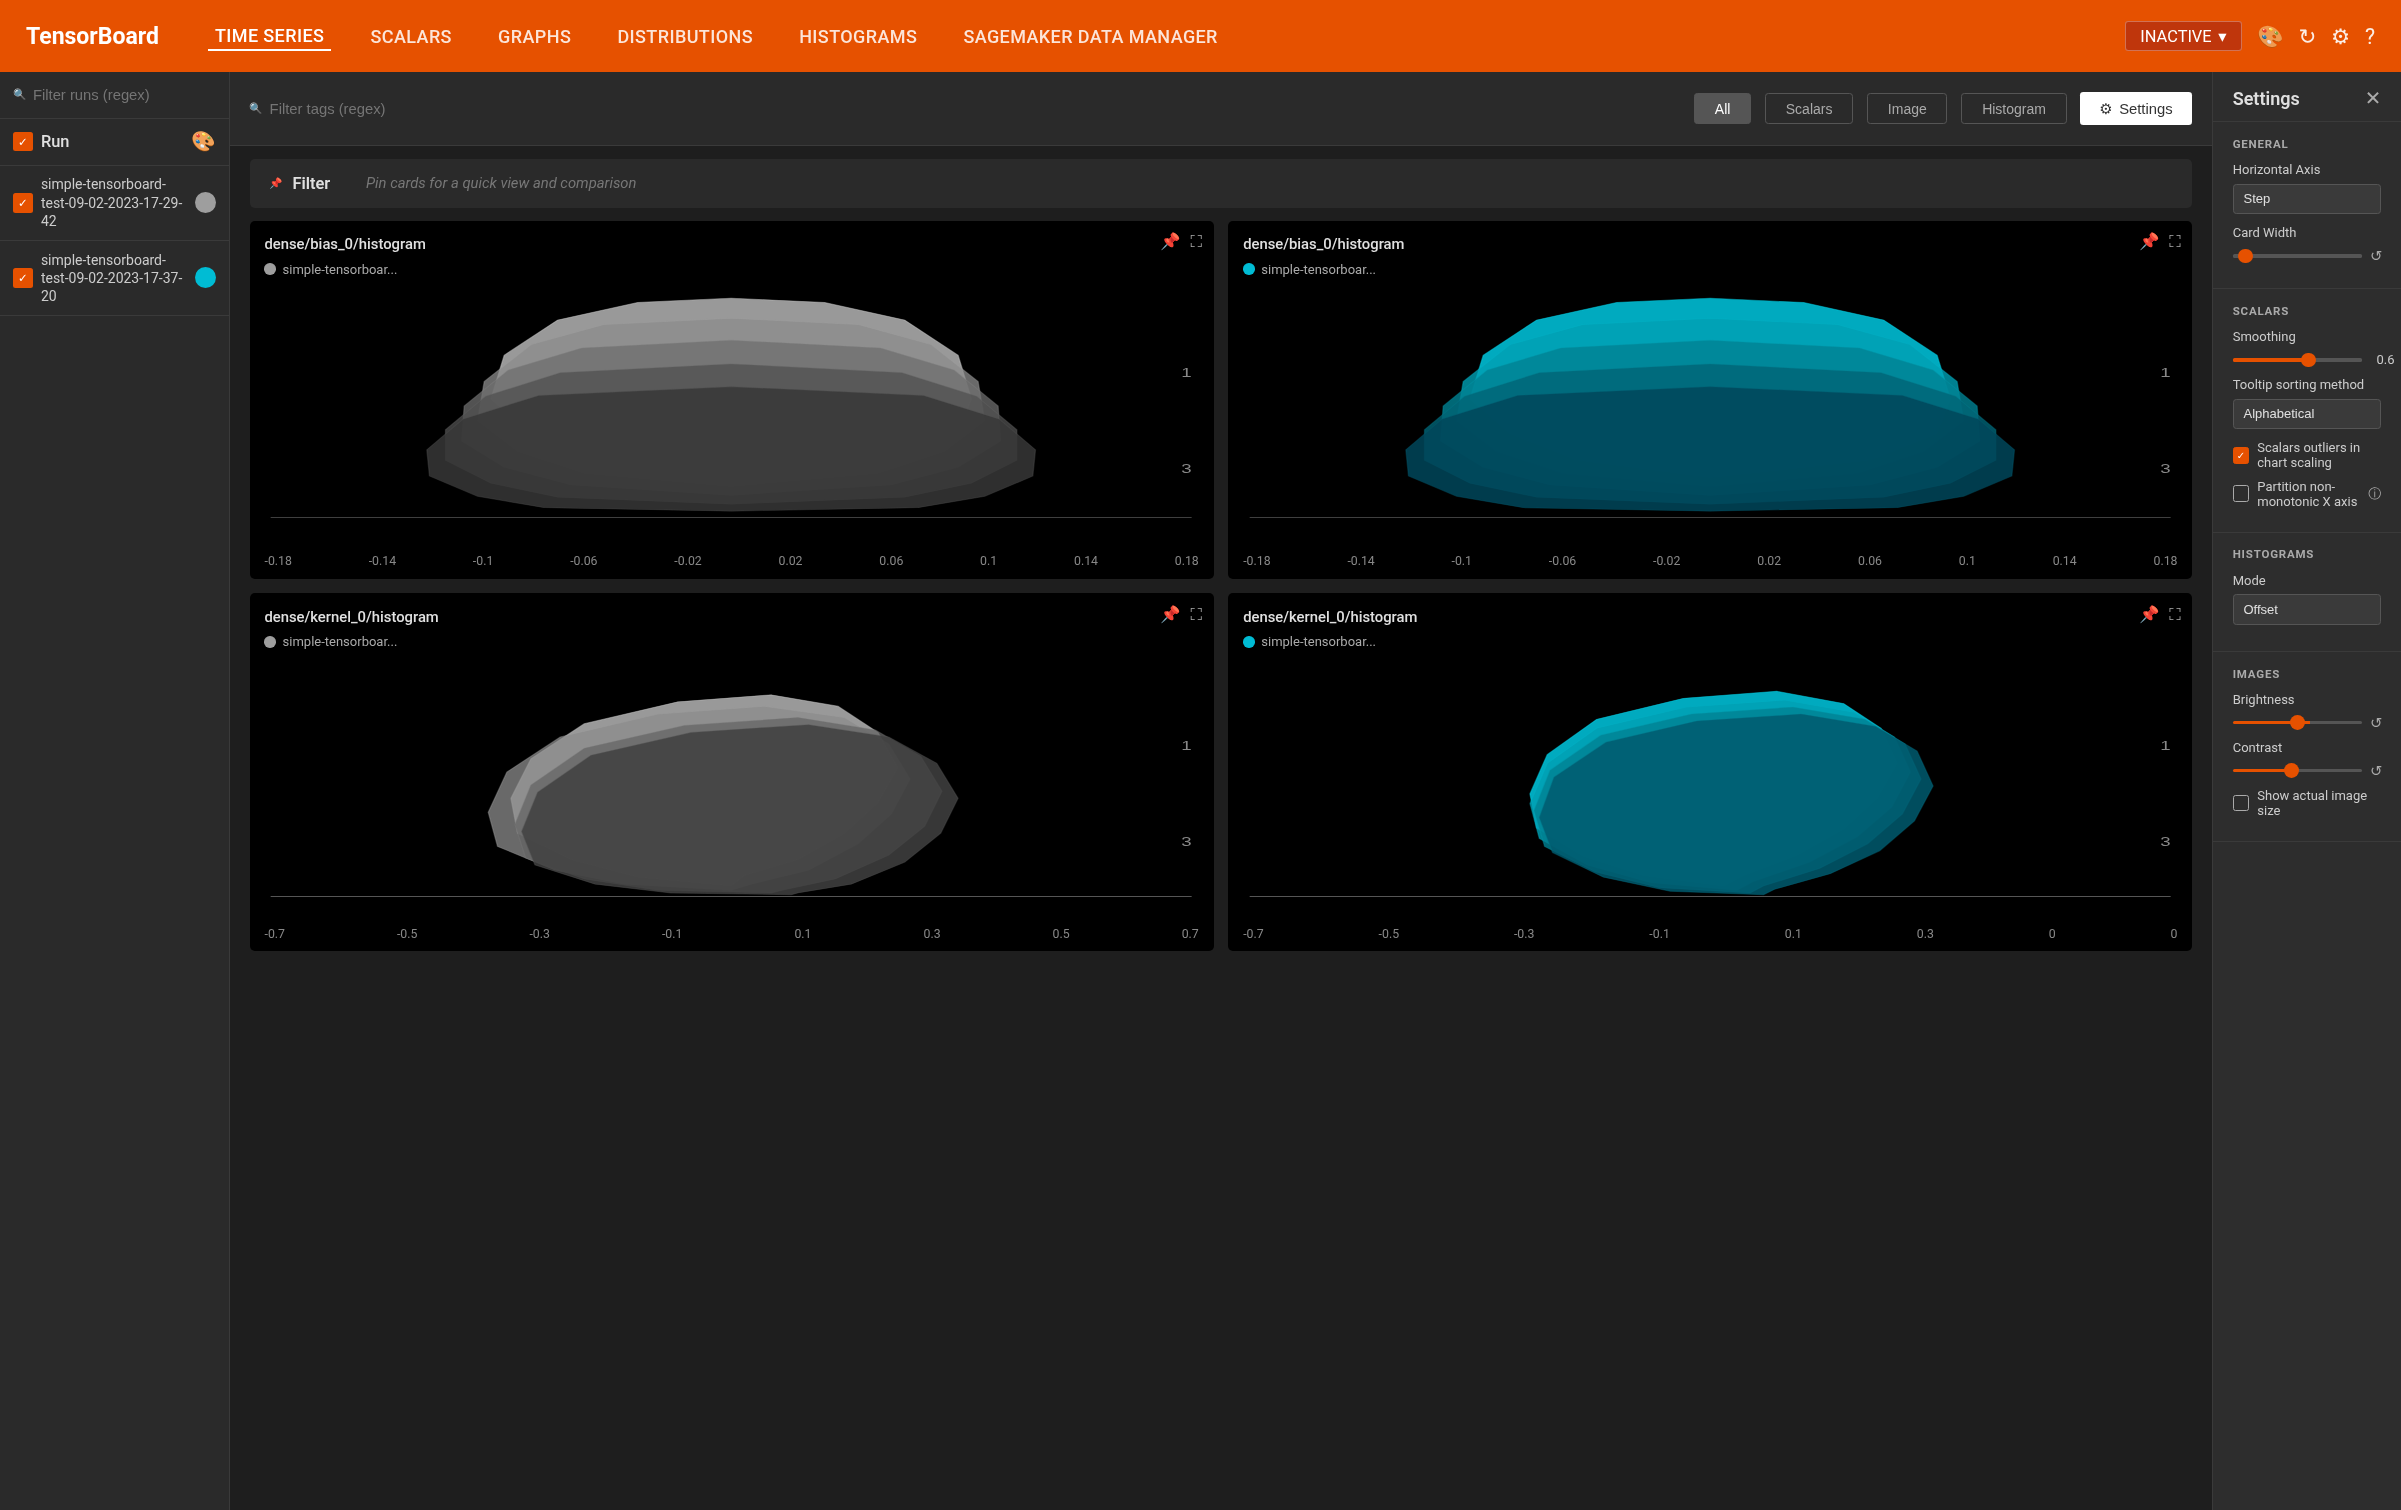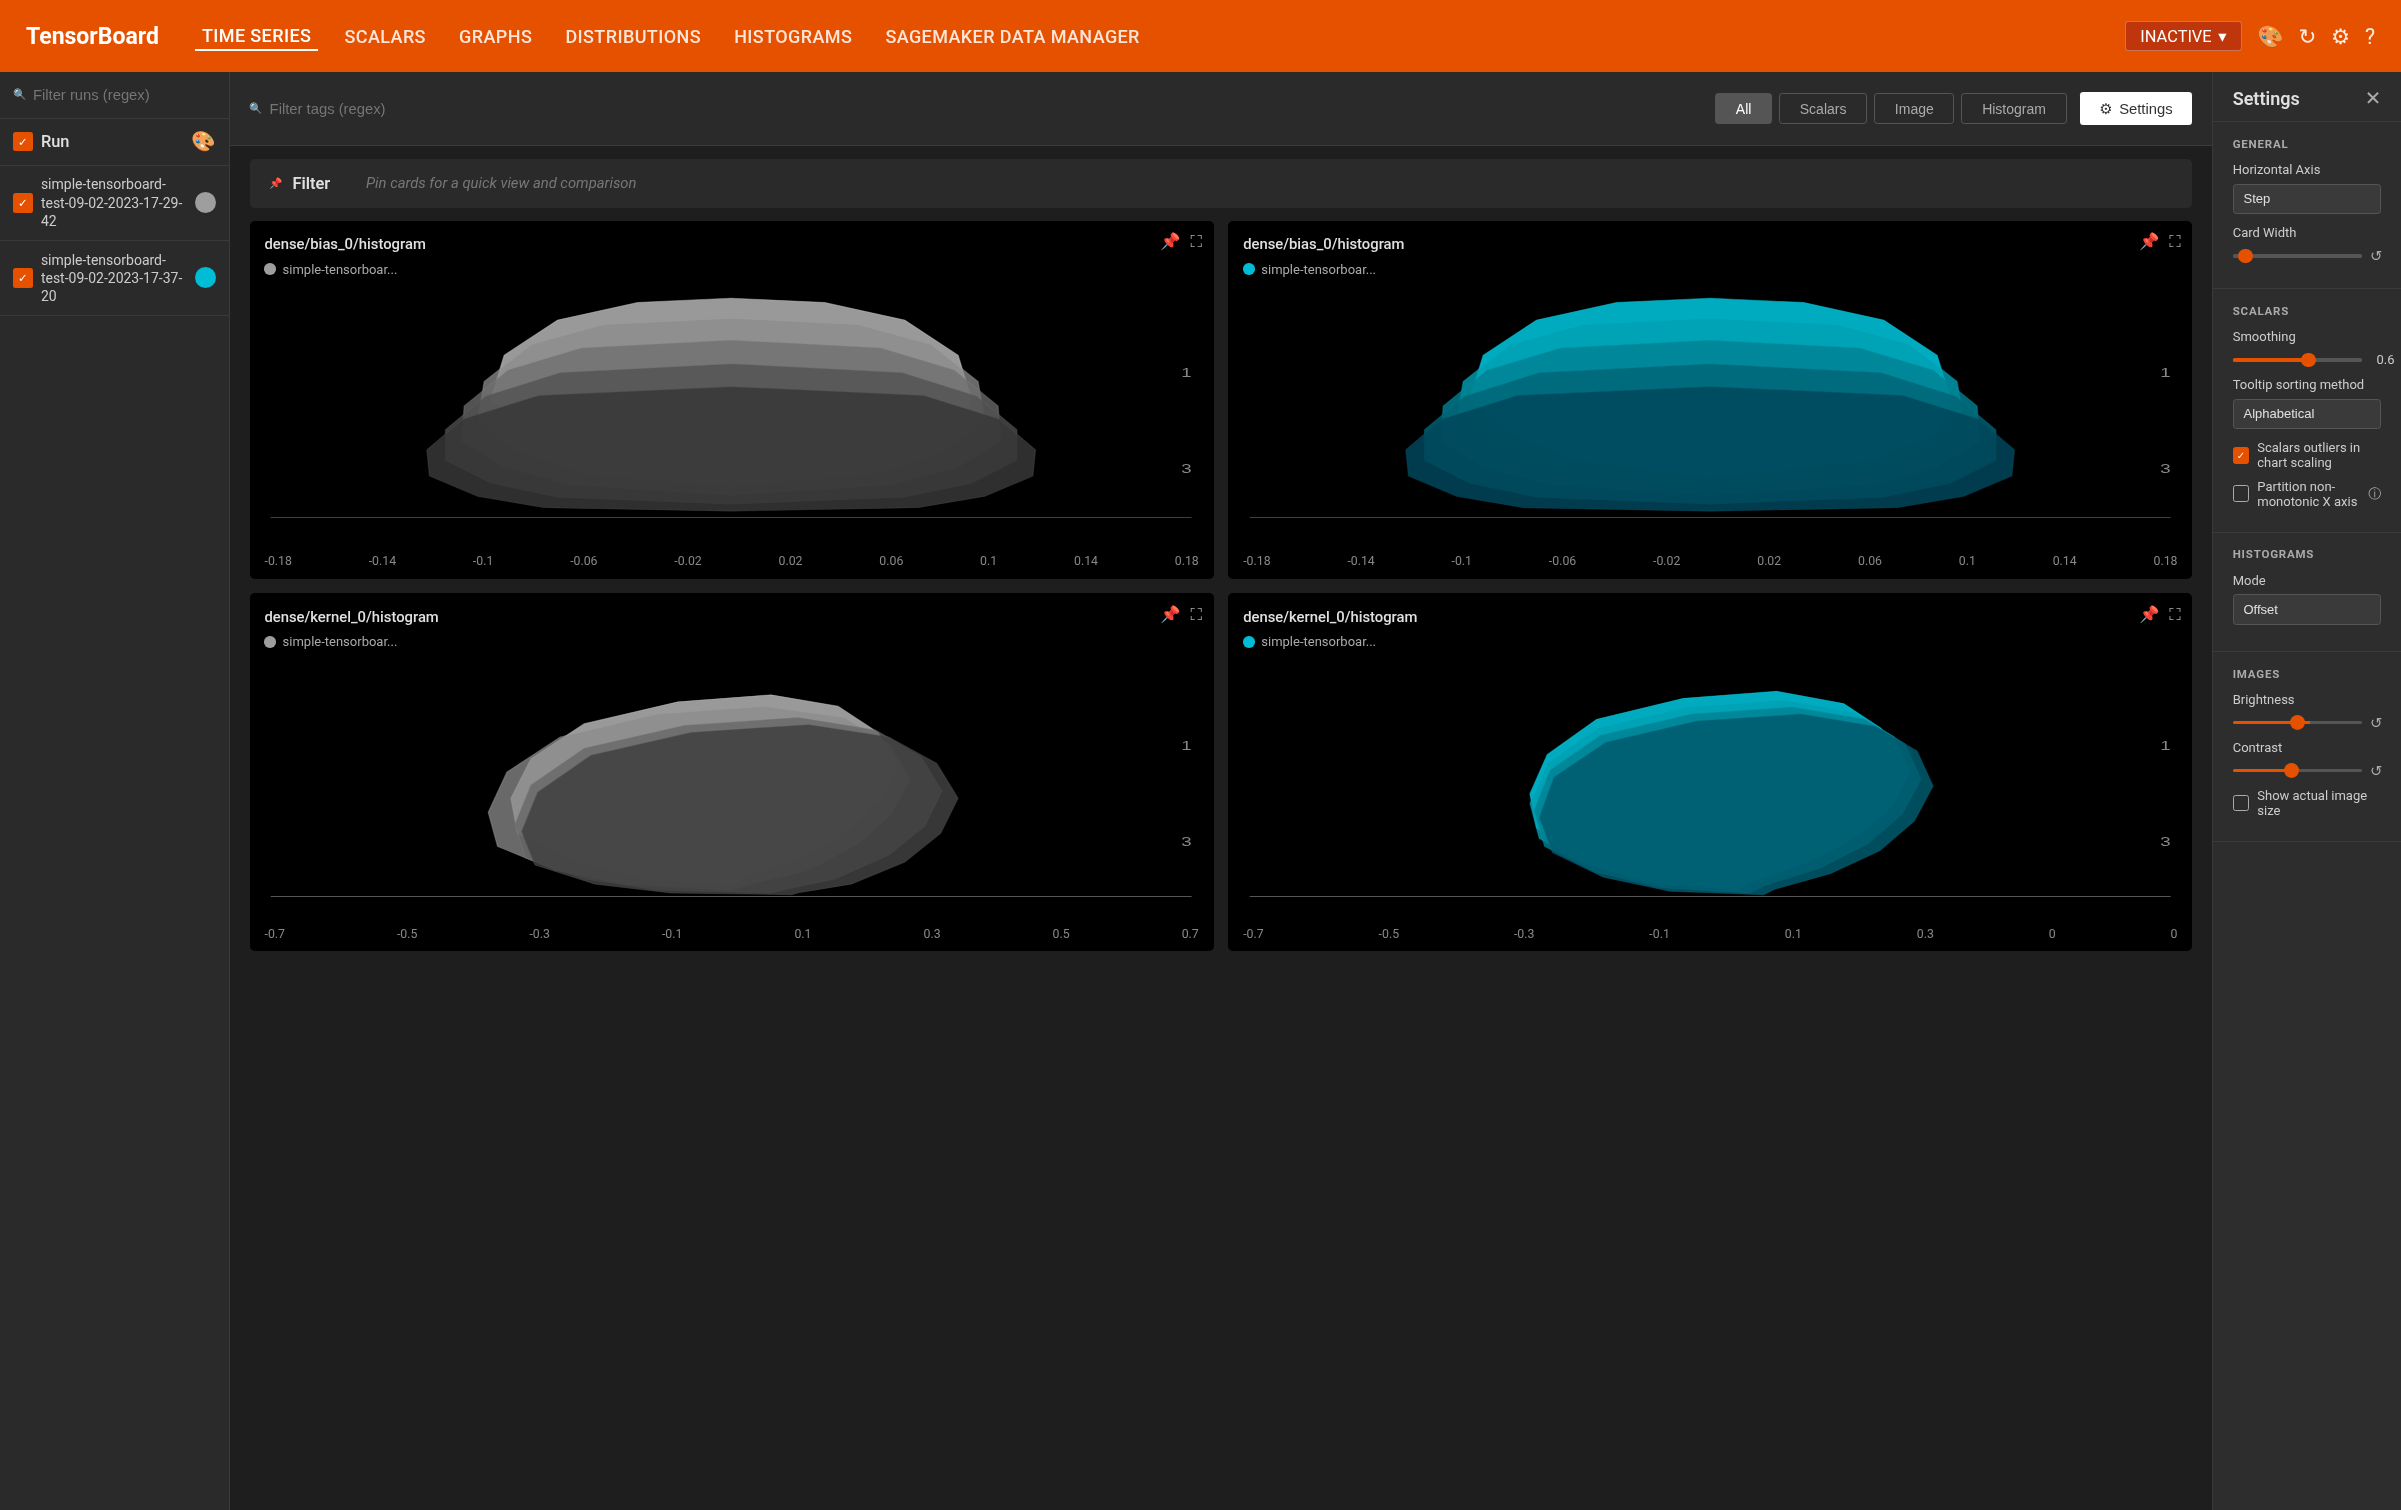--- a/index.html
+++ b/index.html
@@ -5,21 +5,21 @@
     * { box-sizing: border-box; margin: 0; padding: 0; }
     body { font-family: 'Roboto', Arial, sans-serif; background: #1a1a1a; color: #e0e0e0; font-size: 10.7px; overflow: hidden; width: 2401px; height: 1510px; }
 
     
     .topnav {
       background: #e65100;
       height: 72px;
       display: flex;
       align-items: center;
       padding: 0 26px;
-      gap: 20px;
+      gap: 33px;
     }
     .topnav-logo {
       color: #fff;
       font-size: 23px;
       font-weight: bold;
       white-space: nowrap;
       margin-right: 16.4px;
     }
     .topnav-item {
       color: rgba(255,255,255,0.85);
@@ -173,21 +173,21 @@
       background: transparent;
       border: none;
       color: #aaa;
       font-size: 14.8px;
       outline: none;
       width: 246px;
     }
     .filter-btns {
       display: flex;
       align-items: center;
-      gap: 7px;
+      gap: 14px;
     }
     .filter-btn {
       padding: 6.6px 19.7px;
       border-radius: 3.3px;
       background: transparent;
       color: #aaa;
       border: 0.8px solid #555;
       font-size: 14px;
       cursor: pointer;
     }

